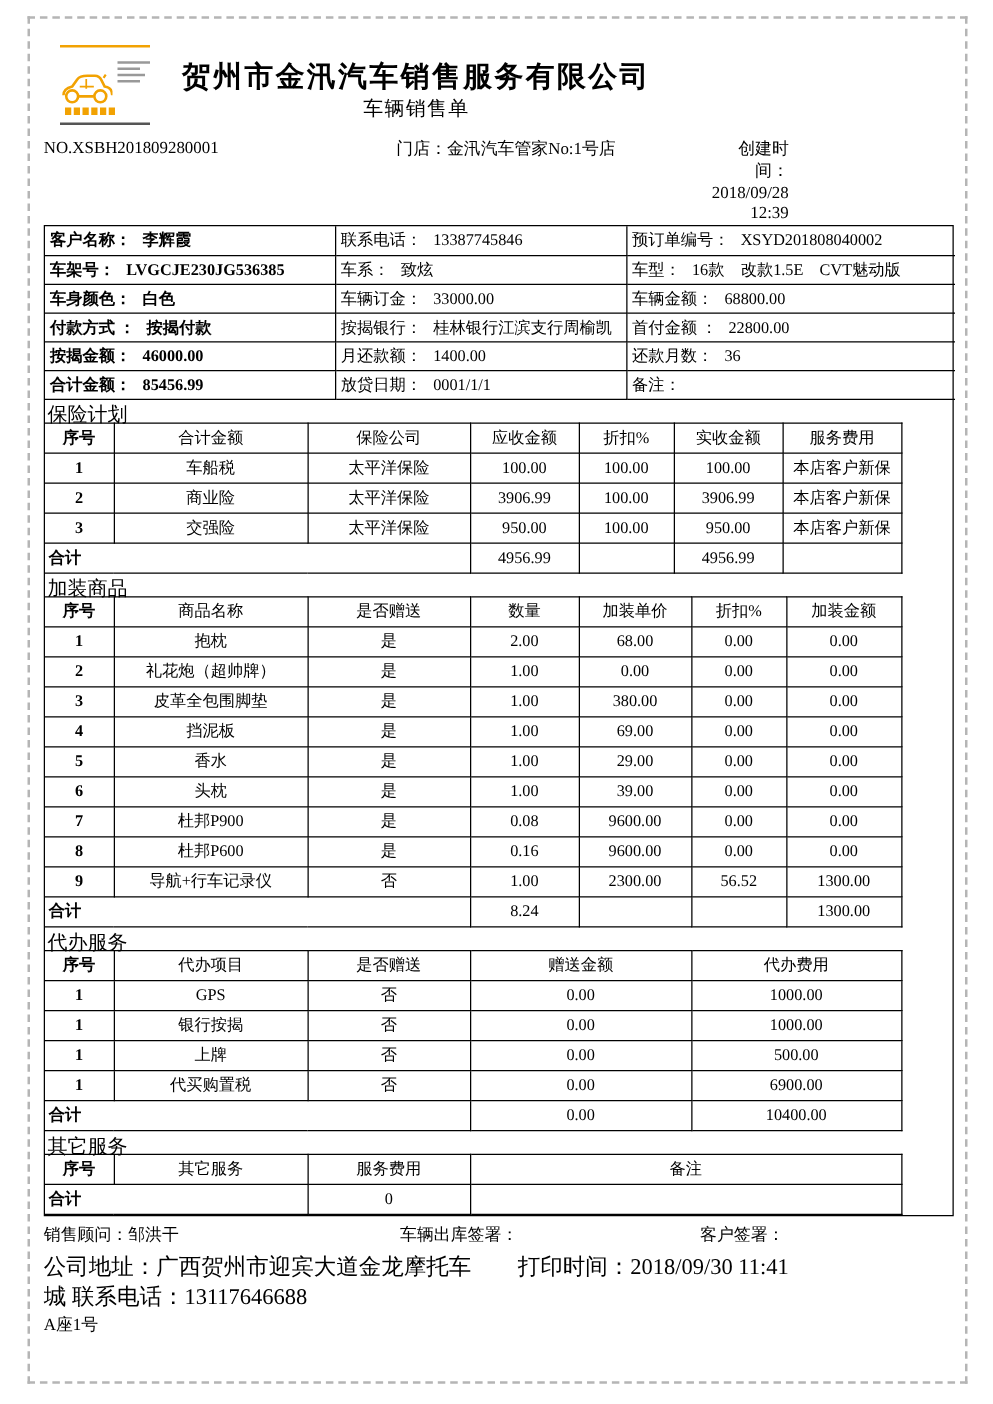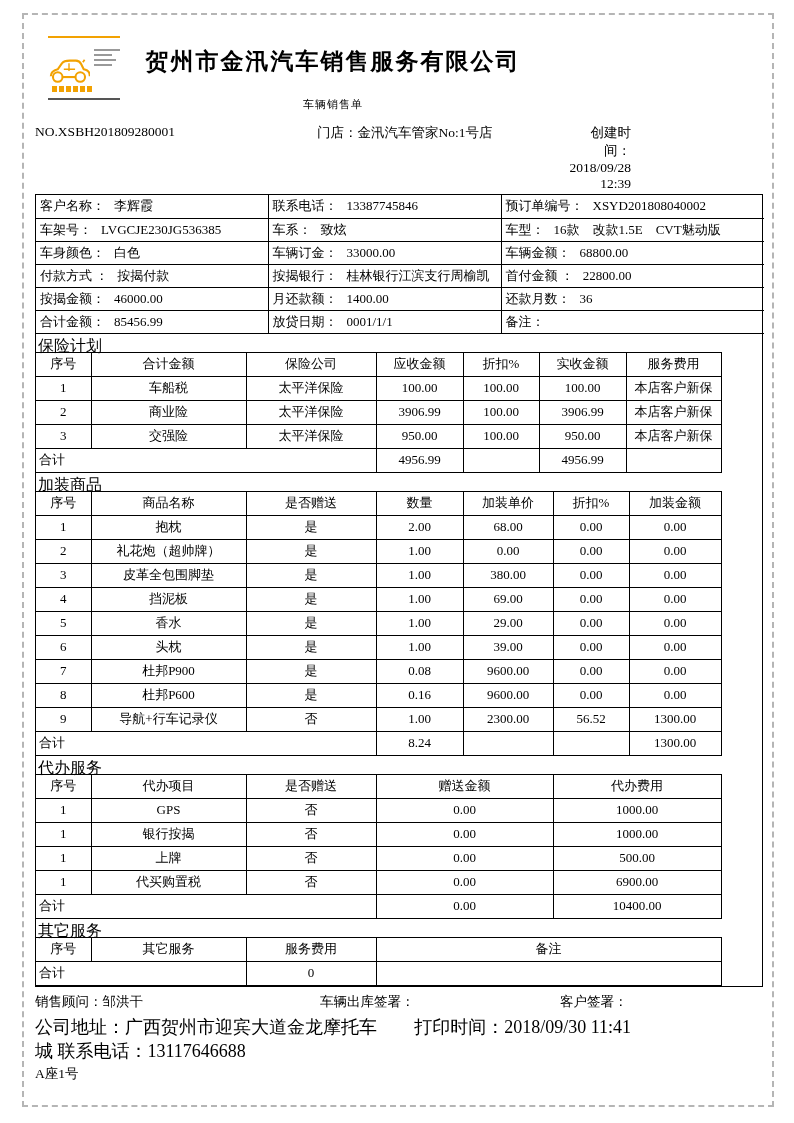--- a/index.html
+++ b/index.html
@@ -24,33 +24,33 @@
   .logo-bottomline { height: 2px; background: #555; margin-top: 6px; }
   .logo-row { display: flex; align-items: flex-start; }
   .logo-car { margin-top: 14px; }
   .logo-finetext { margin-left: 4px; margin-top: 2px; }
   .logo-finetext i { display: block; height: 2px; background: #999; margin: 3px 0; }
   .ft1 { width: 26px; } .ft2 { width: 18px; } .ft3 { width: 22px; }
   .logo-subtext { display: flex; gap: 2px; margin-top: 2px; margin-left: 4px; }
   .logo-subtext i { display: block; width: 5px; height: 6px; background: #f2a202; }
 
   .doc-title { text-align: center; font-size: 23px; font-weight: bold; letter-spacing: 2px; margin-top: 18px; }
-  .doc-subtitle { text-align: center; font-size: 11px; margin-top: 20px; letter-spacing: 1px; }
+  .doc-subtitle { text-align: center; font-size: 16px; margin-top: 0; letter-spacing: 1px; }
 
   .meta-line { display: flex; margin-top: 12px; font-size: 13.5px; }
   .meta-left { width: 285px; }
   .meta-mid { width: 255px; }
   .meta-right { flex: 1; text-align: right; }
 
   .doc-frame { border: 1px solid #000; margin-top: 2px; width: 728px; }
 
   table { border-collapse: collapse; table-layout: fixed; }
   td, th { border: 1px solid #000; font-weight: normal; font-size: 13px;
            text-align: center; height: 24px; padding: 1px 3px; overflow: hidden; white-space: nowrap; }
-  td:first-child, th:first-child { border-left: none; }
+  td:first-child, th:first-child { border-left: none; font-weight: bold; }
 
   .info-table { width: 728px; }
   .info-table td { text-align: left; height: 23px; padding-left: 4px; font-size: 13px; }
   .info-table td:last-child { border-right: none; }
   .info-table tr:first-child td { border-top: none; }
   .lbl { margin-right: 9px; }
 
   .section-label { font-size: 16px; padding: 2px 2px 1px 2px; height: 18px; }
 
   .inner-table { width: 685px; }

